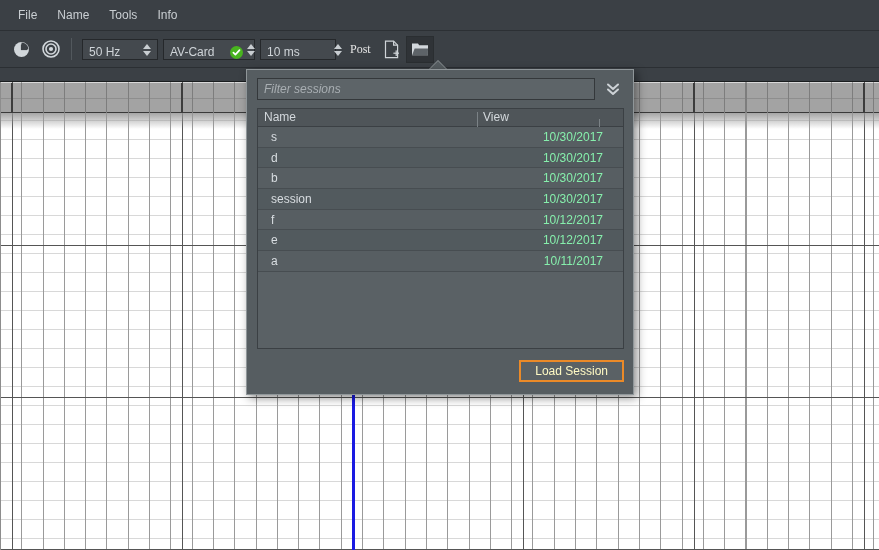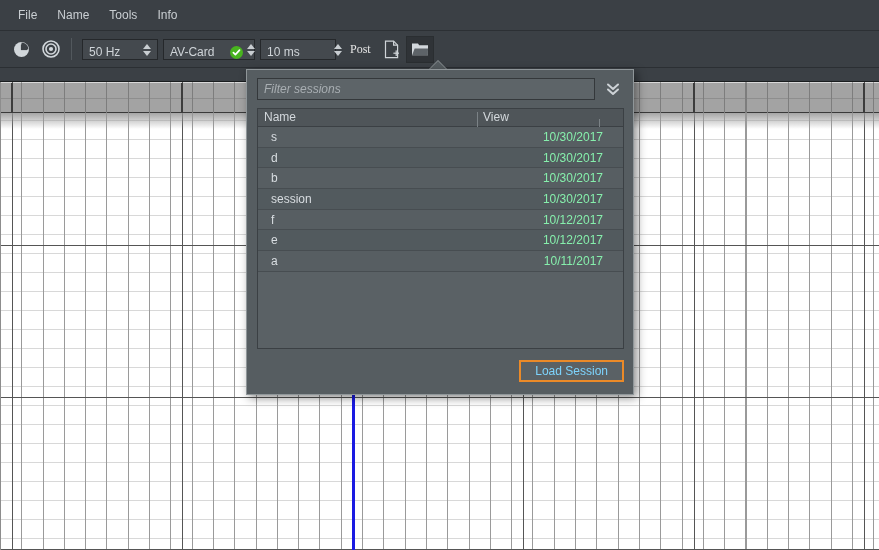--- a/index.html
+++ b/index.html
@@ -552,17 +552,17 @@
             <div class="row-date">10/12/2017</div>
           </div>
           <div class="list-row odd">
             <div class="row-name">a</div>
             <div class="row-date">10/11/2017</div>
           </div>
         </div>
     </div>
 
     <div class="popup-footer">
-      <button class="load-btn" disabled="" style="color: #7dd3fc; border-color: rgb(235, 138, 40);">Load Session</button>
+      <button class="load-btn" disabled="" style="color: #fef9c3; border-color: rgb(235, 138, 40);">Load Session</button>
     </div>
   </div>
 
 </div>
 
 </body></html>

